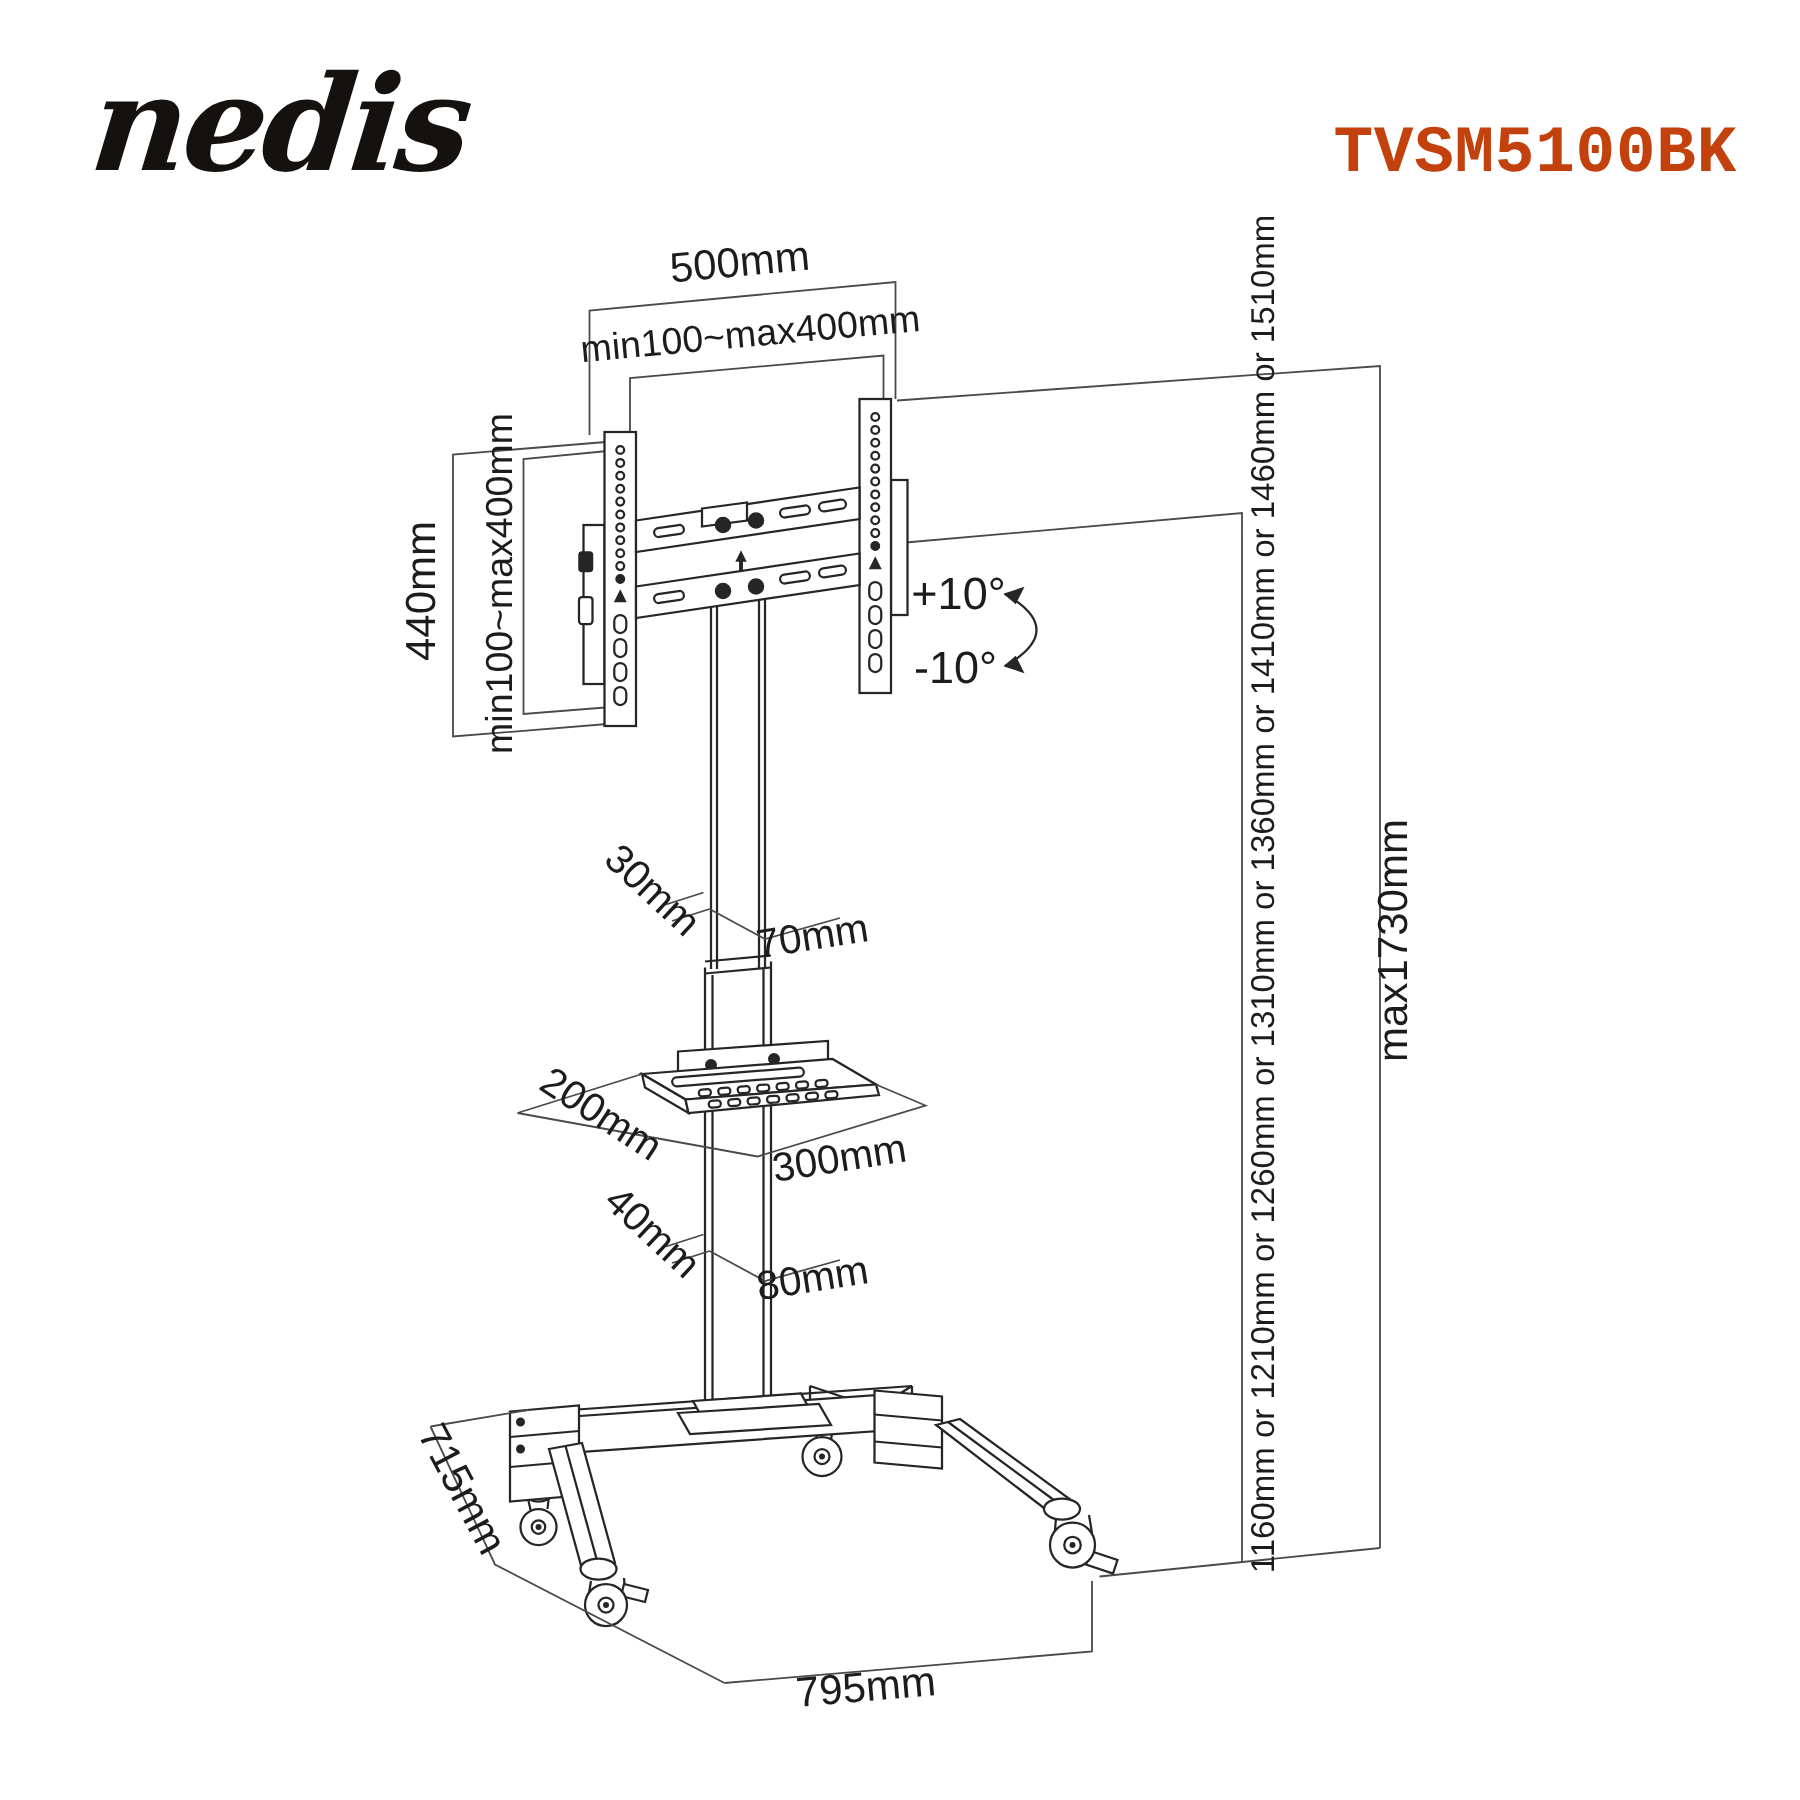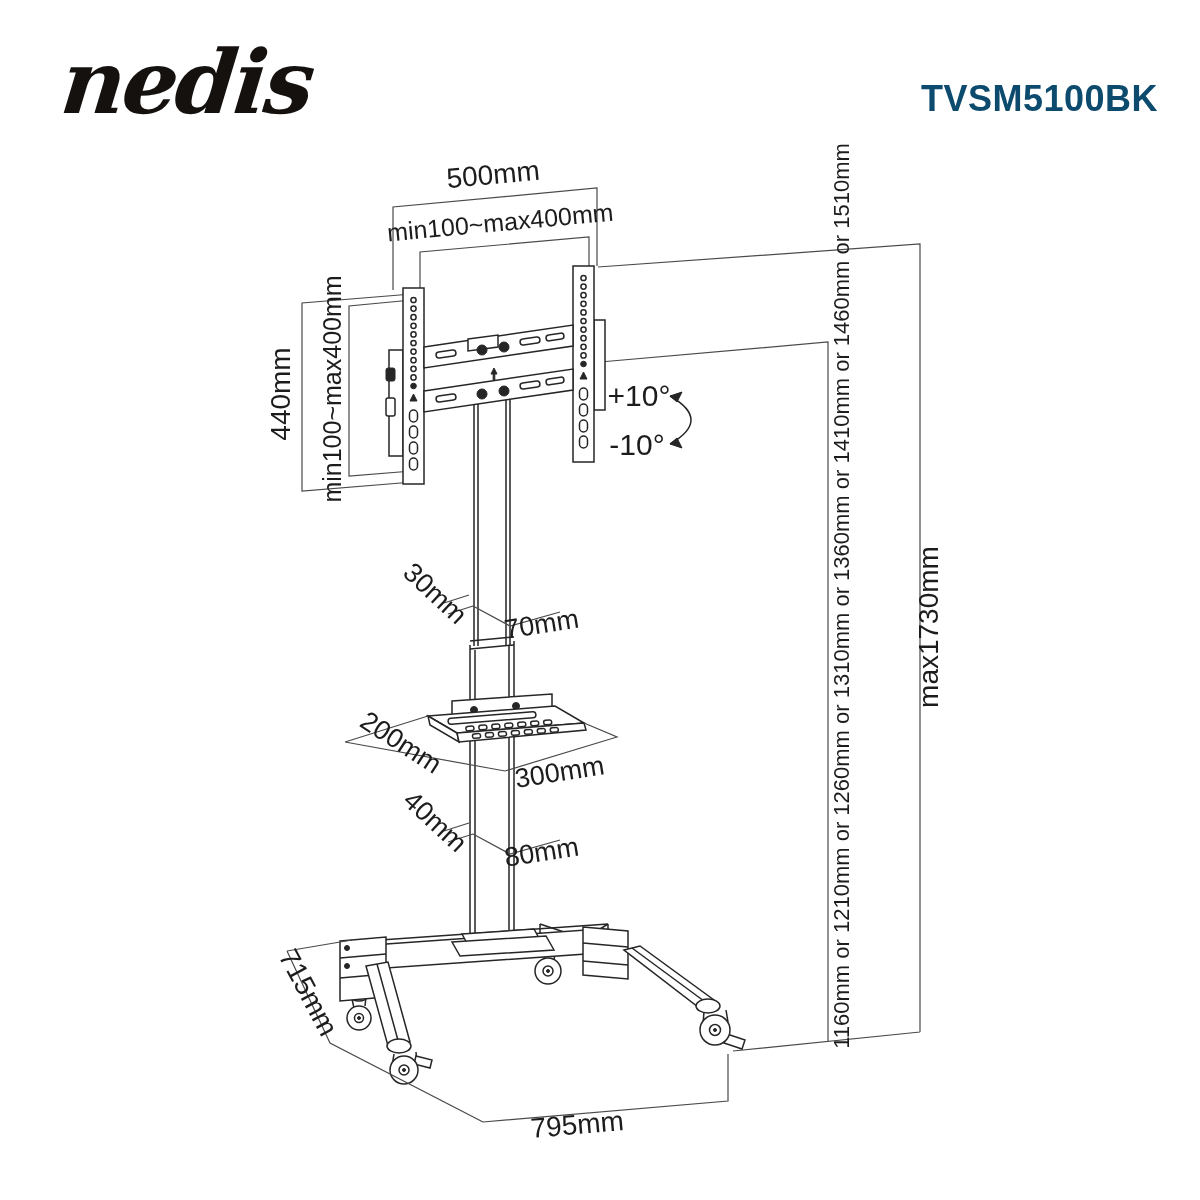--- a/index.html
+++ b/index.html
@@ -1,22 +1,22 @@
 <!DOCTYPE html>
 <html><head>
 <meta charset="utf-8">
 <style>
   html,body{margin:0;padding:0;background:#fff;}
   .page{position:relative;width:1200px;height:1200px;background:#fff;overflow:hidden;
         font-family:"Liberation Sans",sans-serif;}
   .logo{position:absolute;left:62px;top:30px;font-family:"DejaVu Serif",serif;
         font-style:italic;font-weight:700;font-size:88px;color:#15110f;
         letter-spacing:-3px;transform:skewX(-6deg);}
-  .pcode{position:absolute;right:42px;top:78px;font-size:36px;font-weight:700;
-        color:#0c4a6e;letter-spacing:0.5px;}
+  .pcode{position:absolute;right:42px;top:78px;font-size:44px;font-weight:700;
+        color:#c2410c;letter-spacing:0.5px;font-family:Liberation Mono, monospace;}
   svg{position:absolute;left:0;top:0;}
   .dln{stroke:#4a4a4a;stroke-width:1.2;fill:none;}
   .mln{stroke:#262626;stroke-width:1.5;fill:none;}
   .mfw{stroke:#262626;stroke-width:1.5;fill:#ffffff;}
   .mfd{stroke:#262626;stroke-width:1;fill:#262626;}
   .lbl{font-family:"Liberation Sans",sans-serif;fill:#1c1c1c;font-size:27px;}
   .s22{font-size:22px;} .s26{font-size:25px;} .s28{font-size:28px;} .s30{font-size:30px;}
 </style>
 </head>
 <body>

